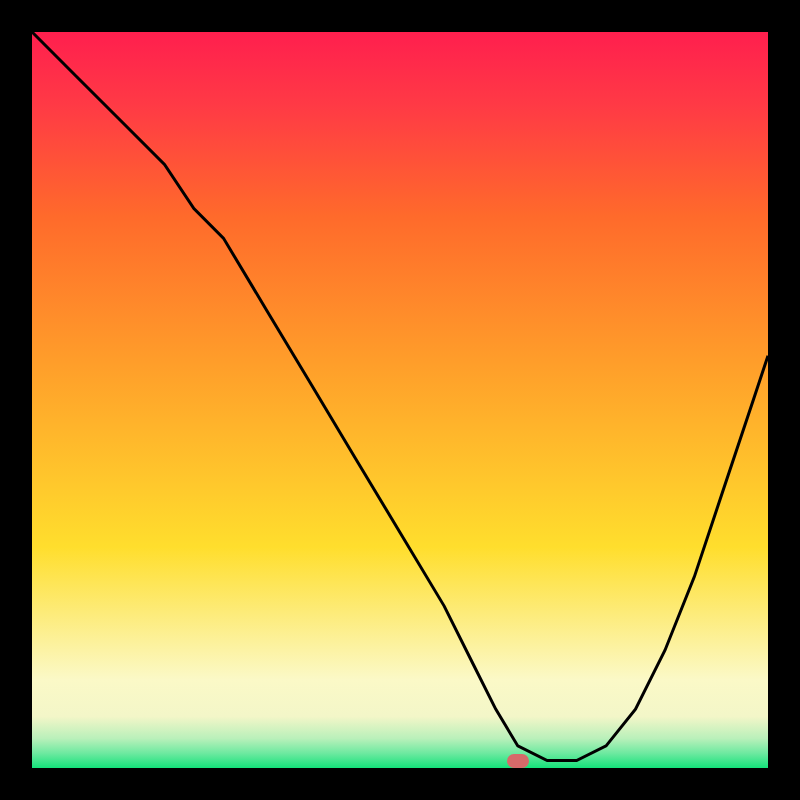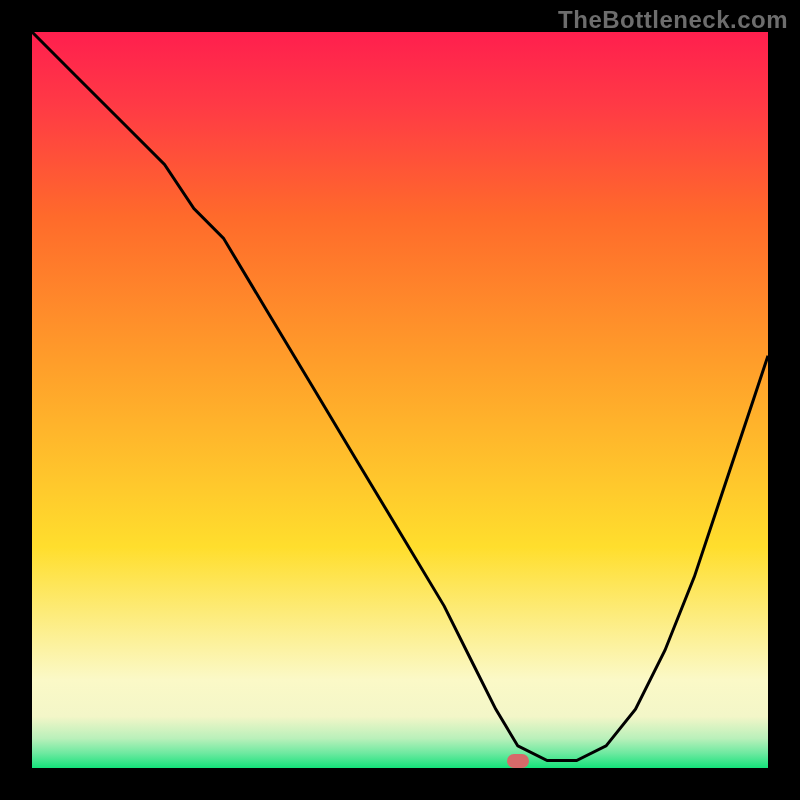--- a/index.html
+++ b/index.html
@@ -43,21 +43,20 @@
     height: 14px;
     border-radius: 7px;
     transform: translate(-50%, -50%);
   }
 </style>
 </head>
 <body>
 
 <div class="stage">
 
-  <div class="watermark">TheBottleneck.com</div>
 
   <div class="plot-wrap">
     <svg class="plot" viewBox="0 0 736 736" preserveAspectRatio="none">
       <defs>
         <linearGradient id="bg-grad" x1="0" y1="1" x2="0" y2="0">
 
         <stop offset="0.00%" stop-color="#14e27a"></stop>
             <stop offset="2.00%" stop-color="#6de9a0"></stop>
             <stop offset="4.00%" stop-color="#b9f0ba"></stop>
             <stop offset="7.00%" stop-color="#f3f6c8"></stop>

